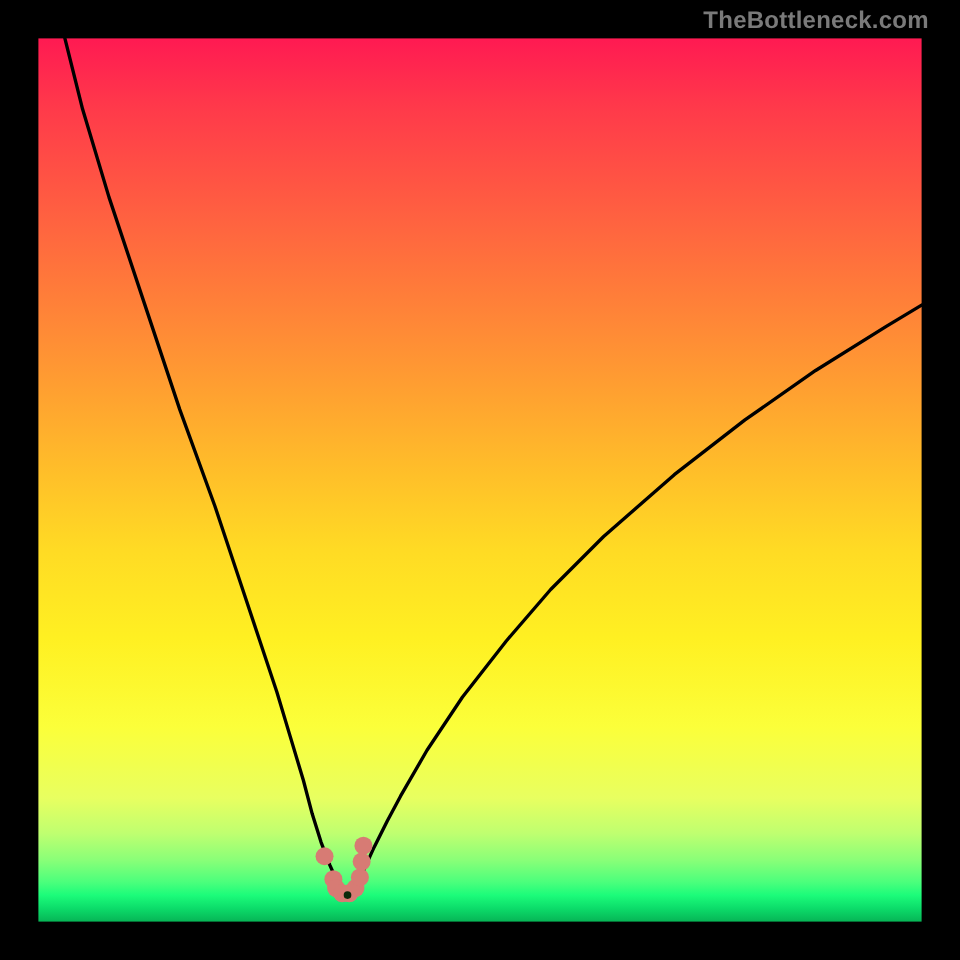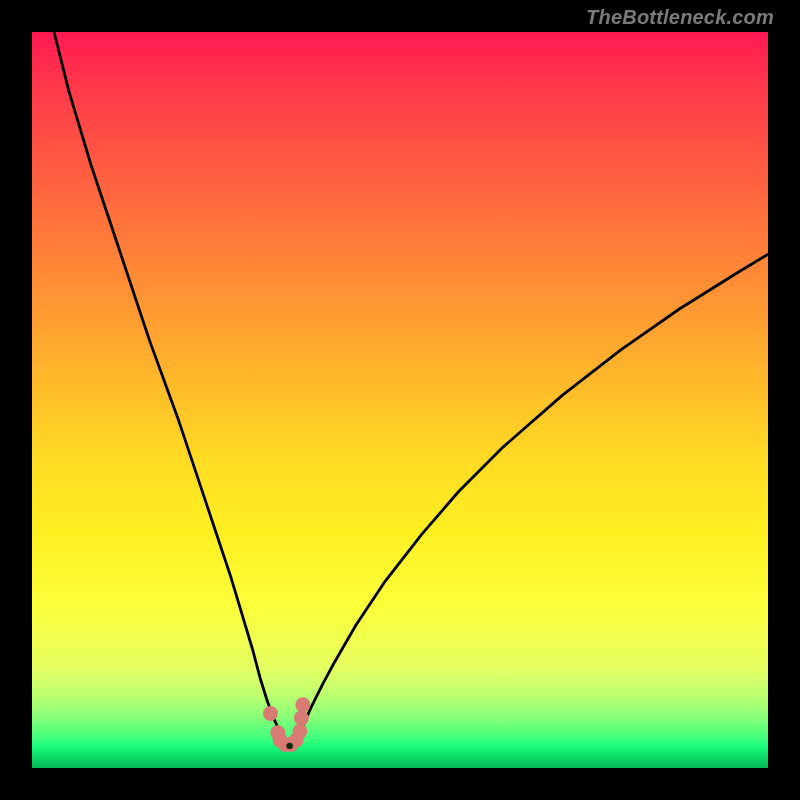--- a/index.html
+++ b/index.html
@@ -11,21 +11,20 @@
     overflow: hidden;
     font-family: Arial, Helvetica, sans-serif;
   }
   .frame {
     position: absolute;
     left: 0;
     top: 0;
     width: 788px;
     height: 800px;
     background: #000;
-    font-style: italic;
   }
   .plot {
     position: absolute;
     left: 32px;
     top: 32px;
     width: 736px;
     height: 736px;
     background: linear-gradient(to bottom,
       #ff1a52 0%,
       #ff3a4a 8%,

